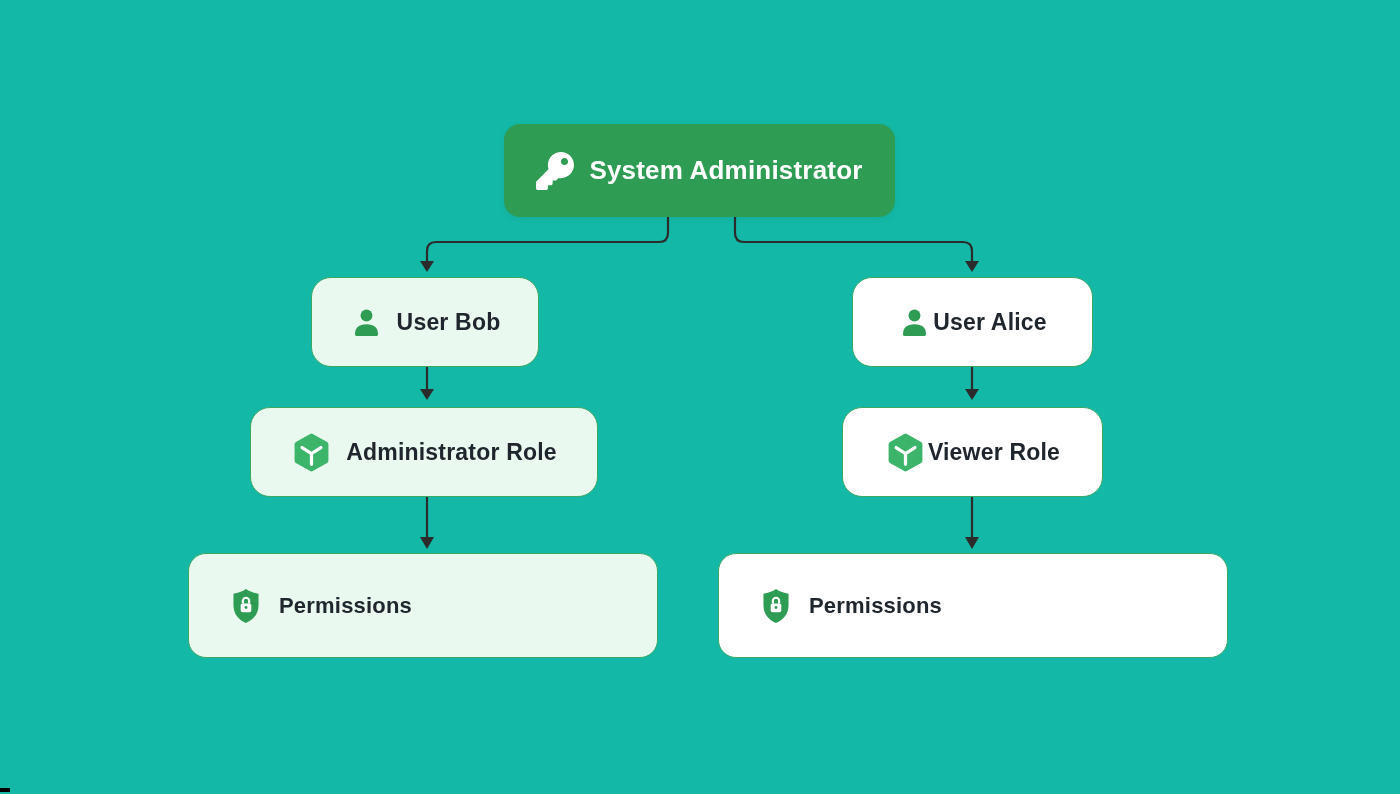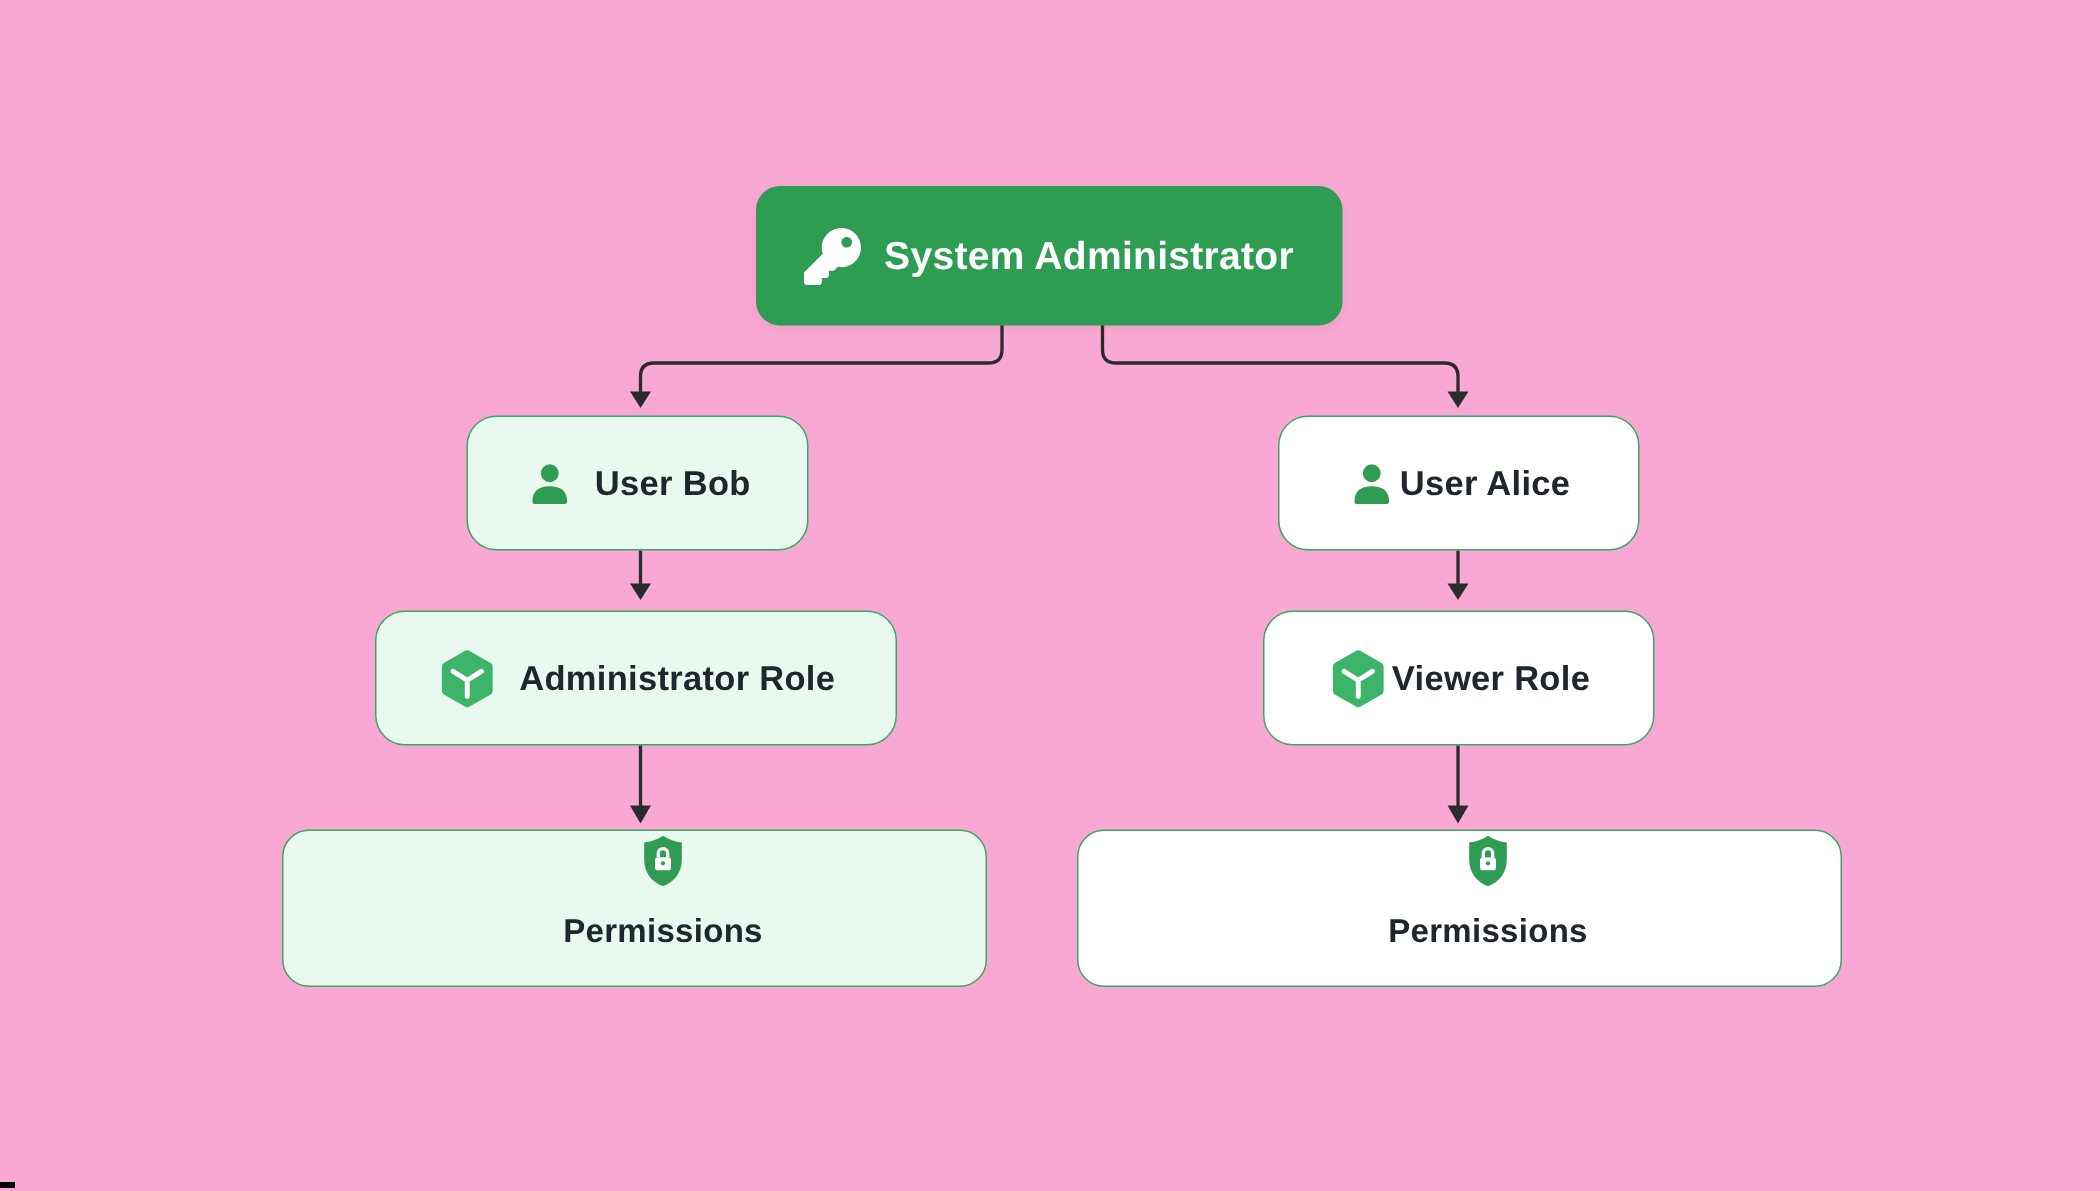--- a/index.html
+++ b/index.html
@@ -2,21 +2,21 @@
 <html><head>
 <meta charset="utf-8">
 <style>
   html, body { margin: 0; padding: 0; }
   body {
     width: 1400px; height: 794px;
     background: #ffffff;
     font-family: "Liberation Sans", sans-serif;
     overflow: hidden;
   }
-  .canvas { position: relative; width: 1400px; height: 794px; background: #f9a8d4; }
+  .canvas { position: relative; width: 1400px; height: 794px; background: #14b8a6; }
 
   svg.edge-layer {
     position: absolute; left: 0; top: 0; width: 1400px; height: 794px;
     pointer-events: none;
   }
   .edge-path { fill: none; stroke: #2b2b2b; stroke-width: 2.2px; }
   .edge-arrow { fill: #2b2b2b; stroke: none; }
 
   .node {
     position: absolute;
@@ -48,21 +48,20 @@
   .node-user-bob    { left: 311px; top: 277px; width: 228px; height: 90px; }
   .node-user-alice  { left: 852px; top: 277px; width: 241px; height: 90px; }
   .node-role-admin  { left: 250px; top: 407px; width: 348px; height: 90px; }
   .node-role-viewer { left: 842px; top: 407px; width: 261px; height: 90px; }
 
   .node-perm {
     justify-content: flex-start;
     padding-left: 38px;
     border-radius: 18px;
     gap: 14px;
-    flex-direction: column;
   }
   .node-perm-all  { left: 188px; top: 553px; width: 470px; height: 105px; }
   .node-perm-read { left: 718px; top: 553px; width: 510px; height: 105px; }
   .perm-text { display: flex; flex-direction: column; gap: 5px; }
   .perm-title { font-size: 22px; font-weight: 700; color: #20262e; letter-spacing: 0.2px; }
   .perm-sub { font-size: 21px; font-weight: 400; color: #404a45; letter-spacing: 0.2px; }
 
   .icon { display: inline-flex; flex: 0 0 auto; }
   .icon svg { display: block; }
 

